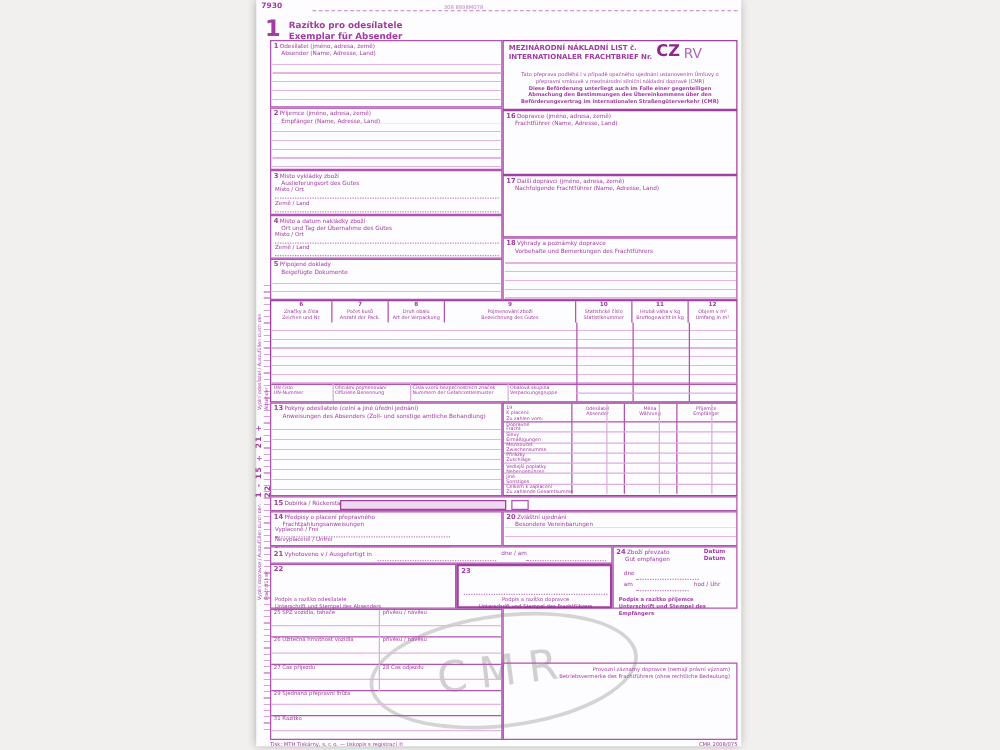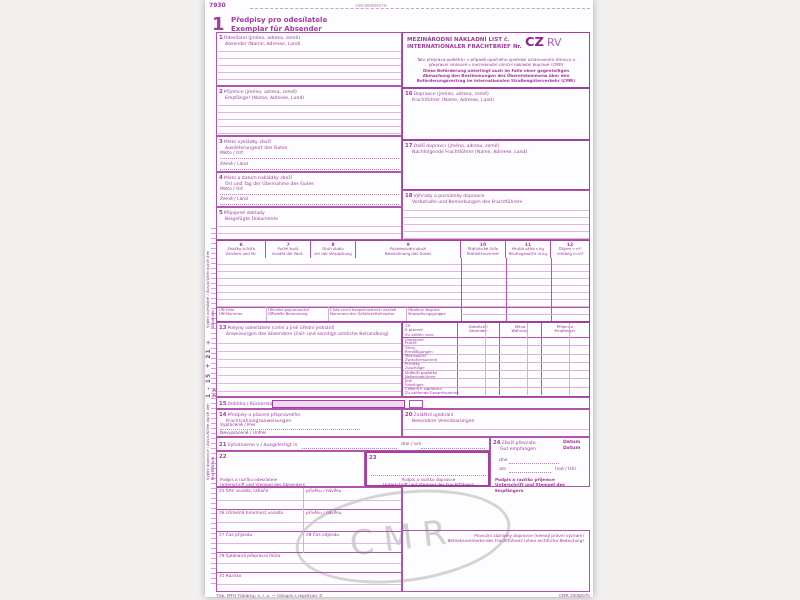--- a/index.html
+++ b/index.html
@@ -41,21 +41,21 @@
 
 <div id="stage">
  <div id="page">
 
   <div class="abs ink" style="left:4px;top:1px;font-size:6px;font-weight:bold;">7930</div>
   <div class="abs" style="left:45px;top:8px;width:340px;border-top:1px dashed #cc9ccc;"></div>
   <div class="abs" style="left:150px;top:3px;font-size:4.2px;color:#bd8abd;">308 8898M078</div>
 
   <div class="abs ink" style="left:7px;top:13px;font-size:18px;font-weight:bold;">1</div>
   <div class="abs ink" style="left:26px;top:16px;font-size:7px;font-weight:bold;line-height:1.25;">
-    <div>Předpisy pro odesílatele</div>
+    <div>Razítko pro odesílatele</div>
     <div>Exemplar für Absender</div>
   </div>
 
   <div class="ticks"></div>
   <div class="vert" style="left:0;top:232px;height:96px;font-size:3.8px;">Vyplní odesílatel / Auszufüllen durch den Absender</div>
   <div class="vert" style="left:-1px;top:330px;height:68px;font-size:6px;font-weight:bold;letter-spacing:1px;">1 - 15 ÷ 21 + 22</div>
   <div class="vert" style="left:0;top:402px;height:78px;font-size:3.8px;">Vyplní dopravce / Auszufüllen durch den Frachtführer</div>
 
   <div class="wm">
     <span>CMR</span>

